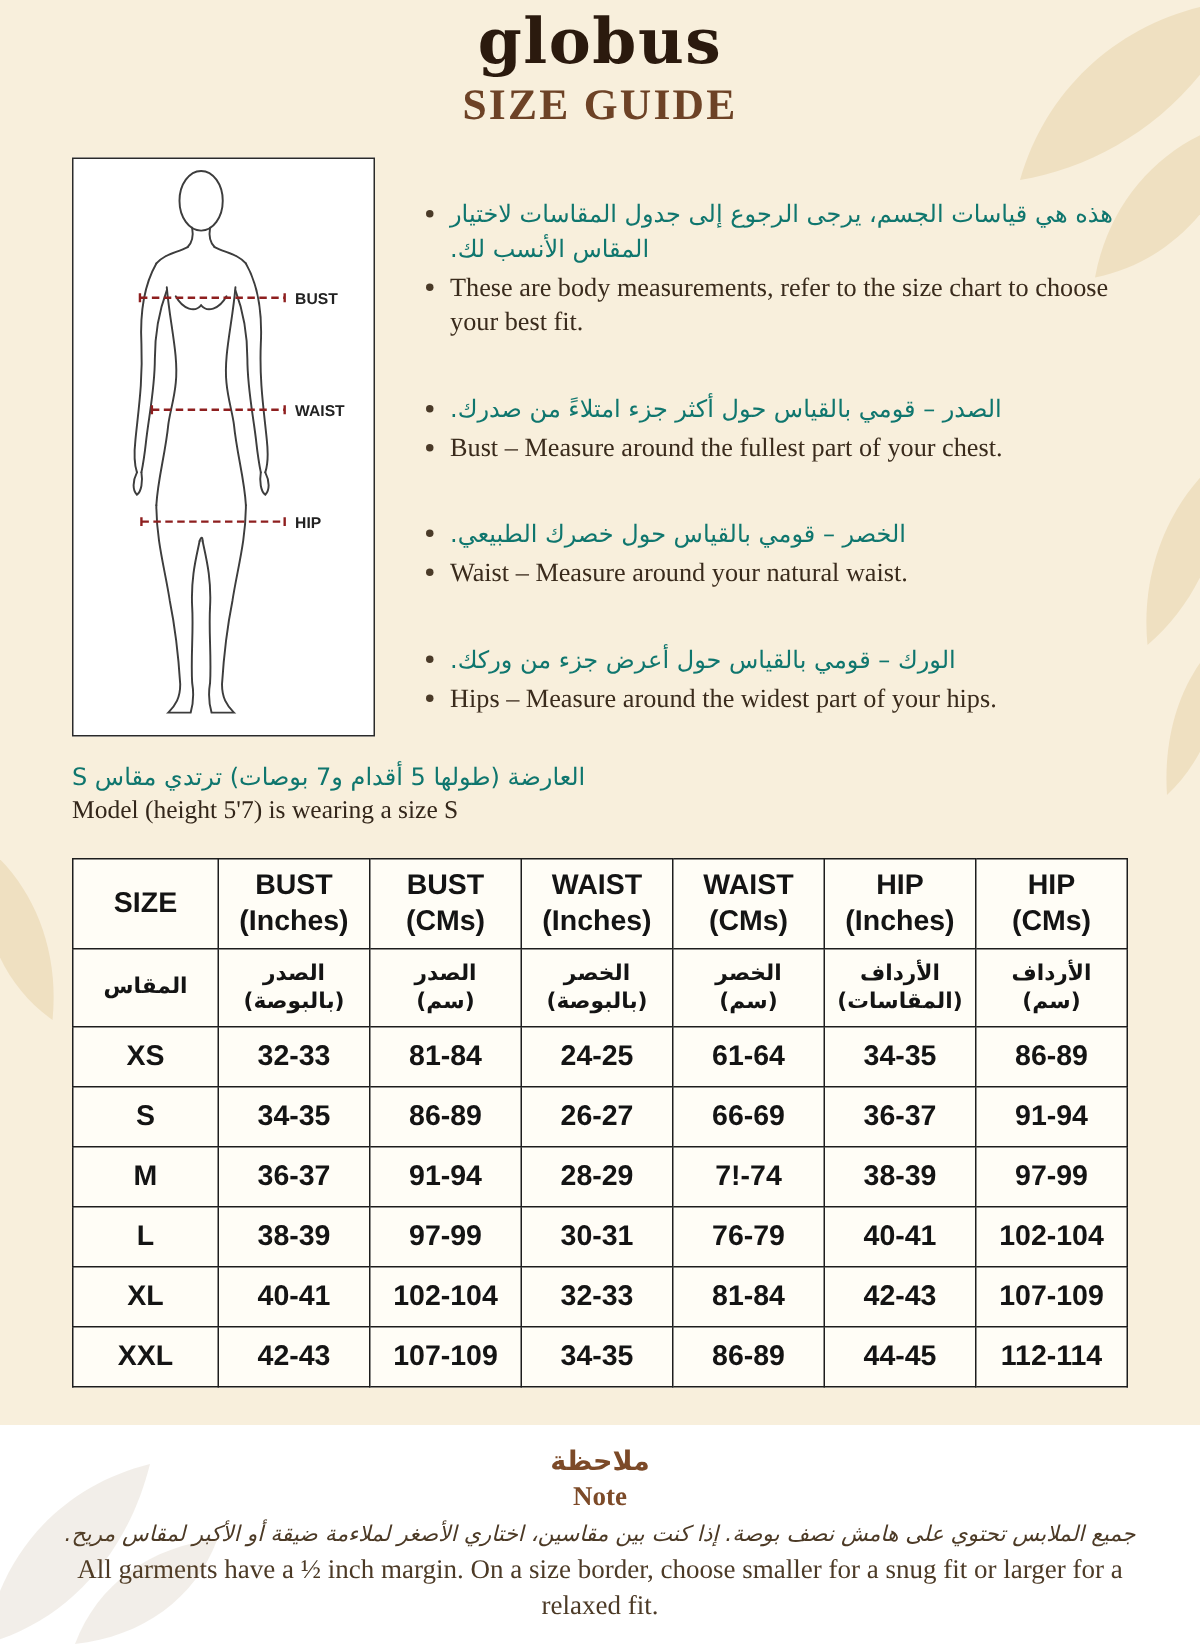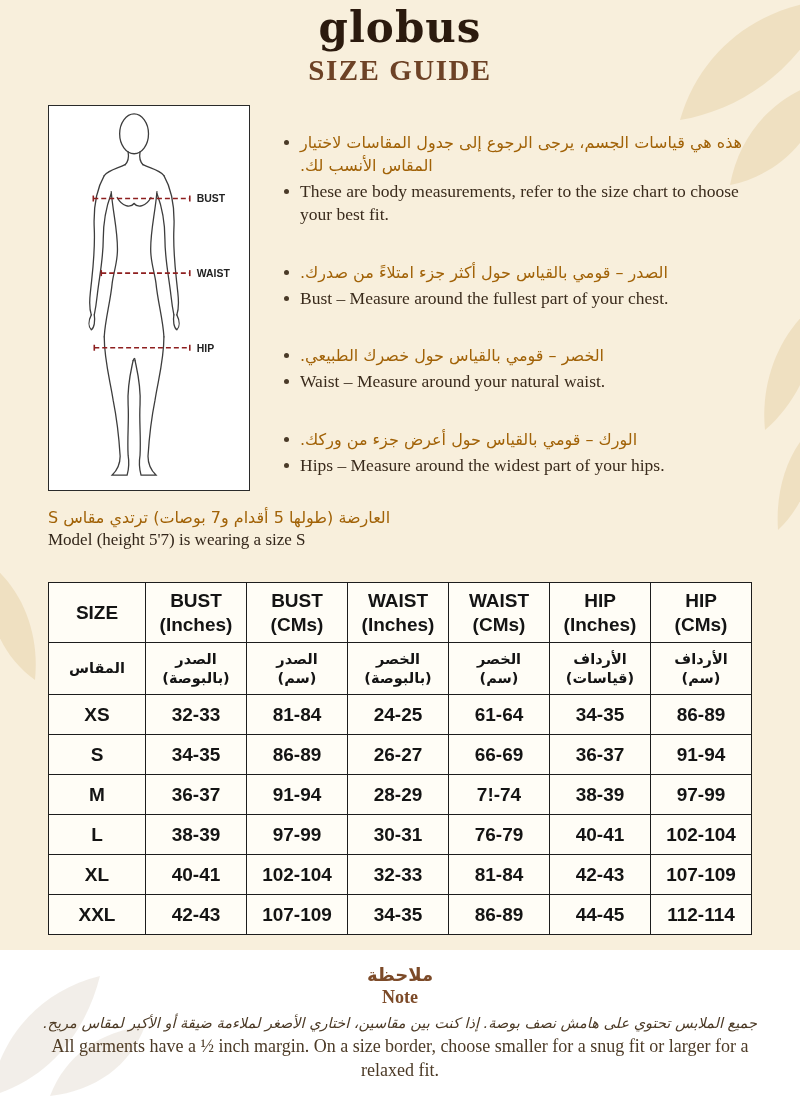--- a/index.html
+++ b/index.html
@@ -38,28 +38,28 @@
   }
   .group { display:flex; flex-direction:column; gap:3px; }
   .bullet-line { display:flex; gap:11px; font-size:17.5px; line-height:1.32; color:#3a2b1c; }
   .bullet-line .dot {
     width:5px; height:5px; border-radius:50%;
     background:#4a3a28; margin-top:9px; flex-shrink:0;
   }
   .ar-text {
     direction:rtl; text-align:left;
     font-family:"DejaVu Sans", sans-serif;
-    font-size:16px; color:#a16207; line-height:1.45;
+    font-size:16px; color:#0f766e; line-height:1.45;
   }
 
   .model-note { padding:15px 48px 0; font-size:17px; line-height:1.35; }
   .model-note .ar-text { font-size:16px; }
 
   table.size-table {
-    margin:30px 48px 0; width:704px; table-layout:fixed;
+    margin:20px 48px 0; width:704px; table-layout:fixed;
     border-collapse:collapse; background:#fffdf6;
     font-family:"Liberation Sans", sans-serif;
     text-align:center; color:#141414;
   }
   .size-table th, .size-table td { border:1.7px solid #1d1d1d; font-weight:bold; }
   .size-table thead tr.en th { font-size:19px; height:60px; line-height:1.22; }
   .size-table thead tr.ar th {
     font-size:14.5px; height:52px; line-height:1.3;
     font-family:"DejaVu Sans", sans-serif; padding:2px 8px;
   }
@@ -241,21 +241,21 @@
             <div>HIP</div>
             <div>(CMs)</div>
           </th>
         </tr>
       <tr class="ar">
           <th dir="rtl">المقاس</th>
           <th dir="rtl">الصدر (بالبوصة)</th>
           <th dir="rtl">الصدر (سم)</th>
           <th dir="rtl">الخصر (بالبوصة)</th>
           <th dir="rtl">الخصر (سم)</th>
-          <th dir="rtl">الأرداف (قياسات)</th>
+          <th dir="rtl">الأرداف (المقاسات)</th>
           <th dir="rtl">الأرداف (سم)</th>
         </tr>
     </thead>
     <tbody>
         <tr>
           <td>XS</td>
           <td>32-33</td>
           <td>81-84</td>
           <td>24-25</td>
           <td>61-64</td>

